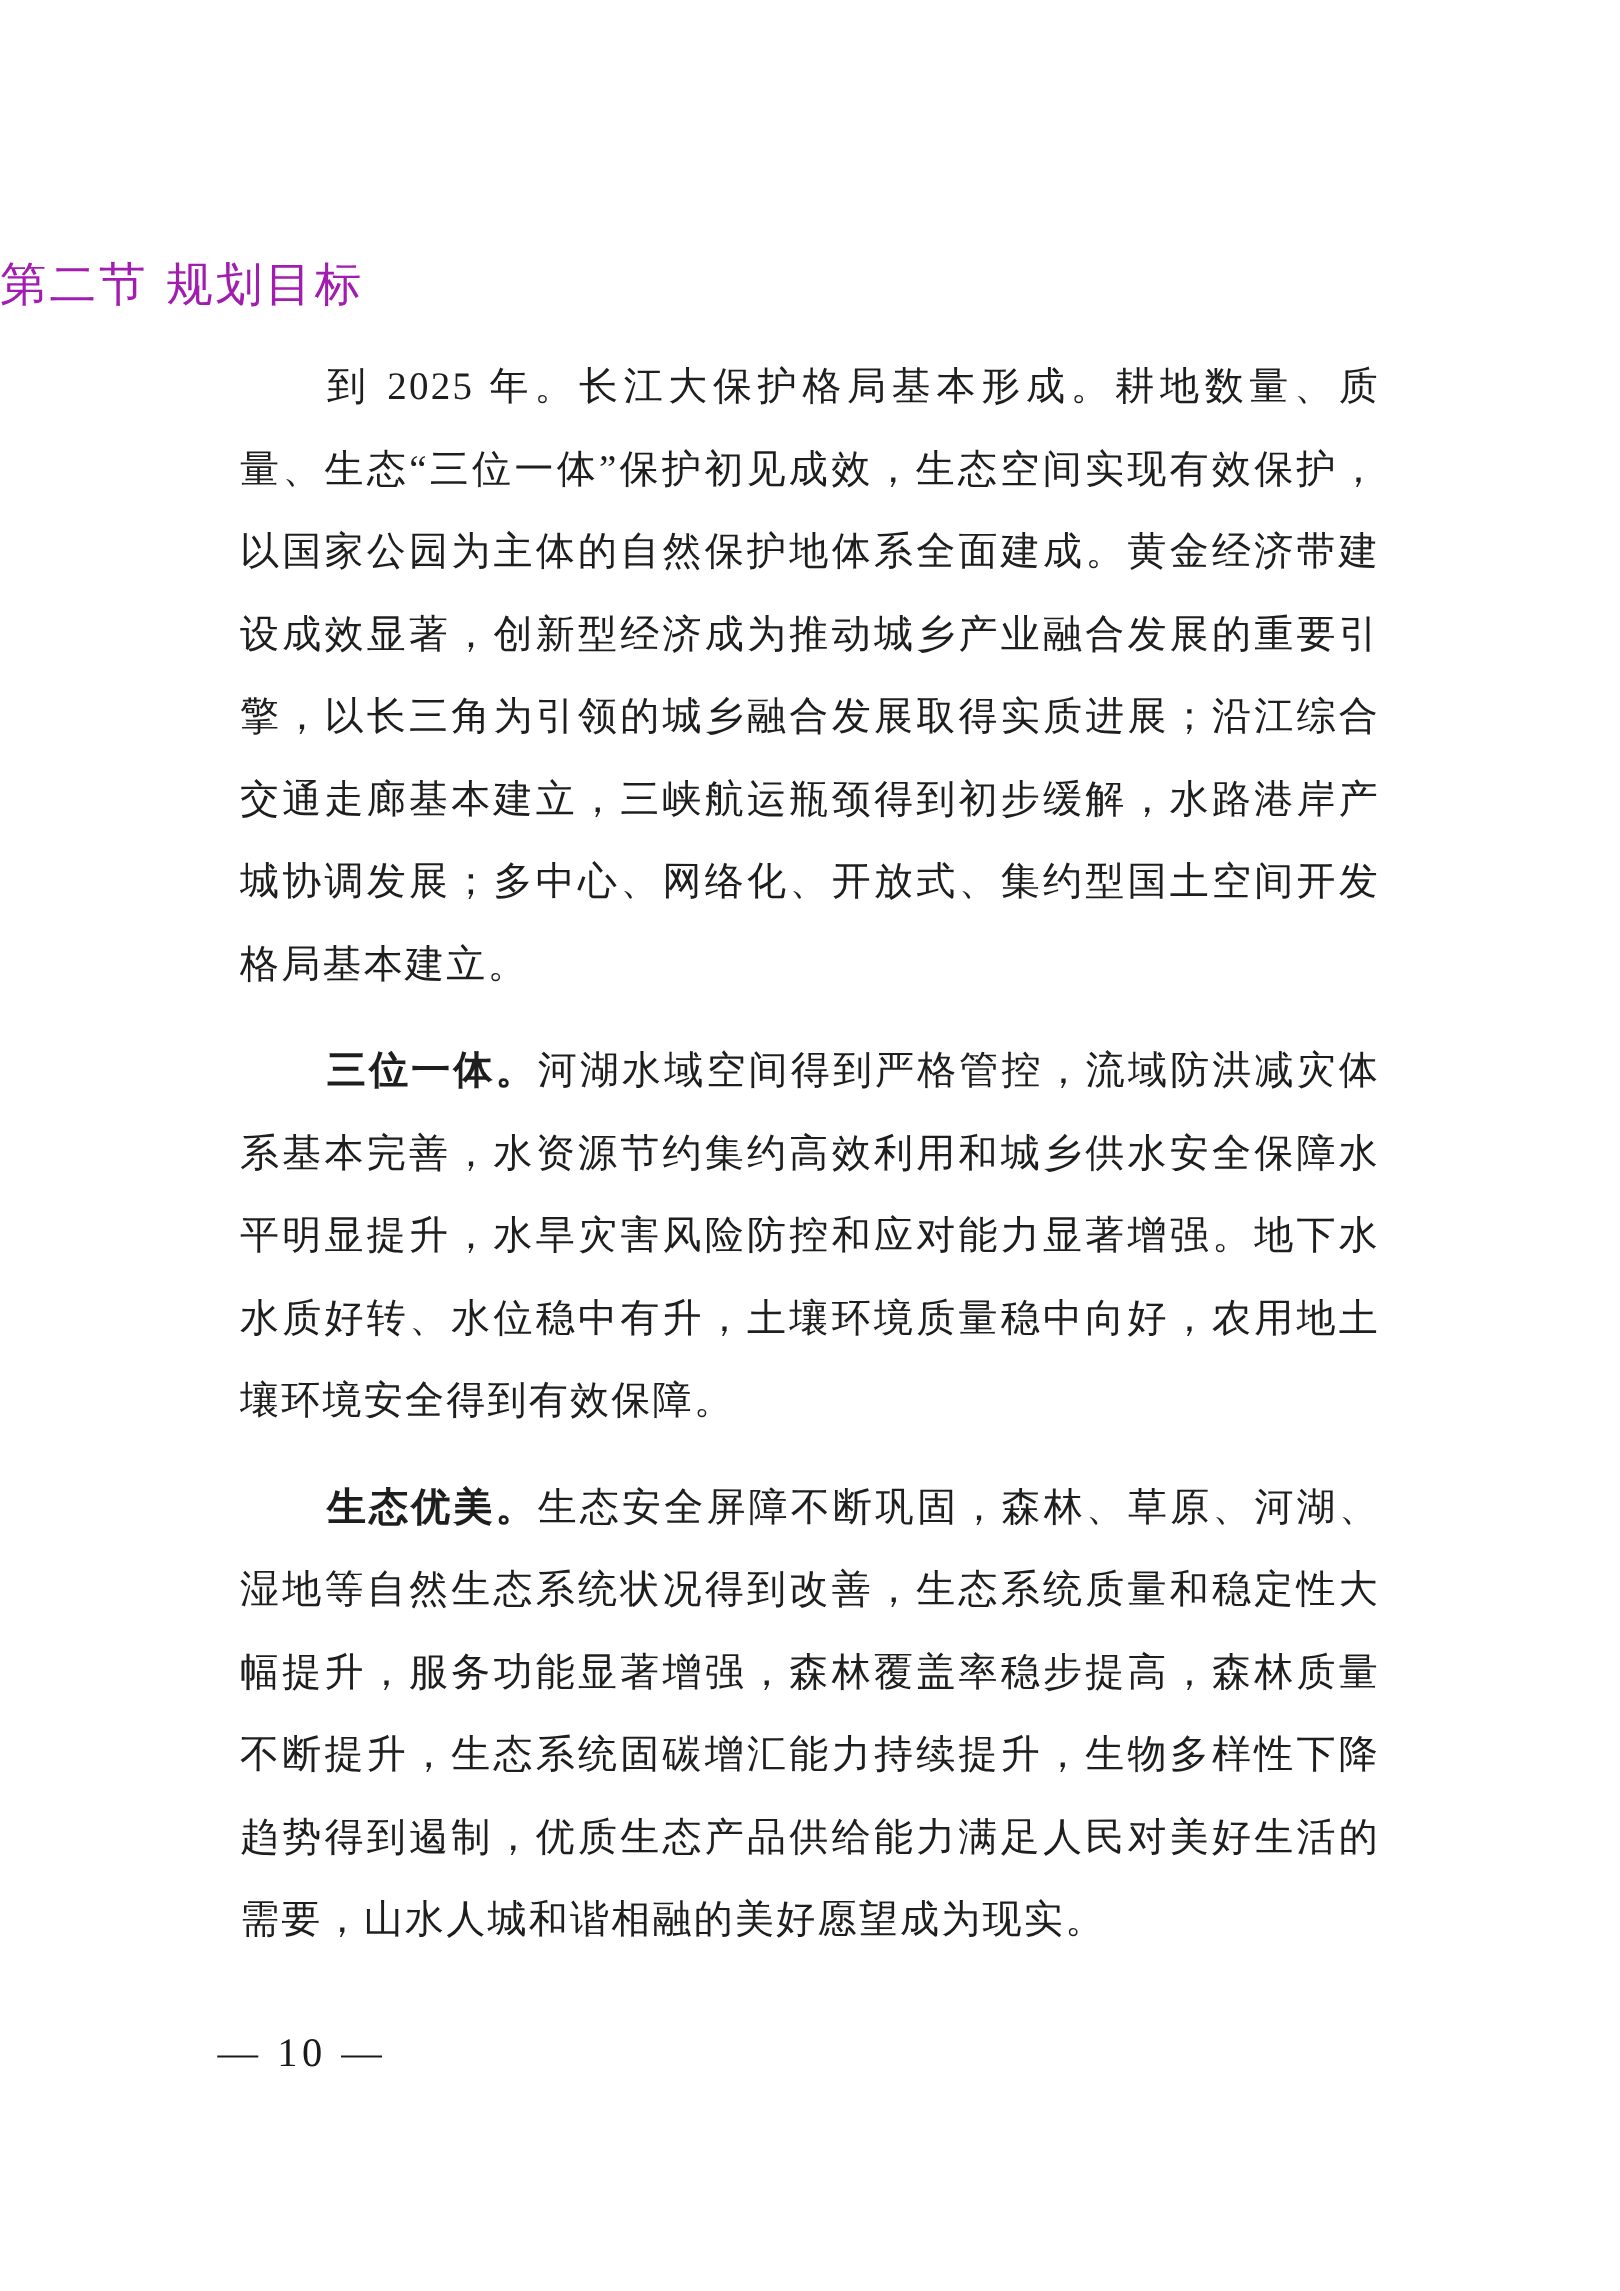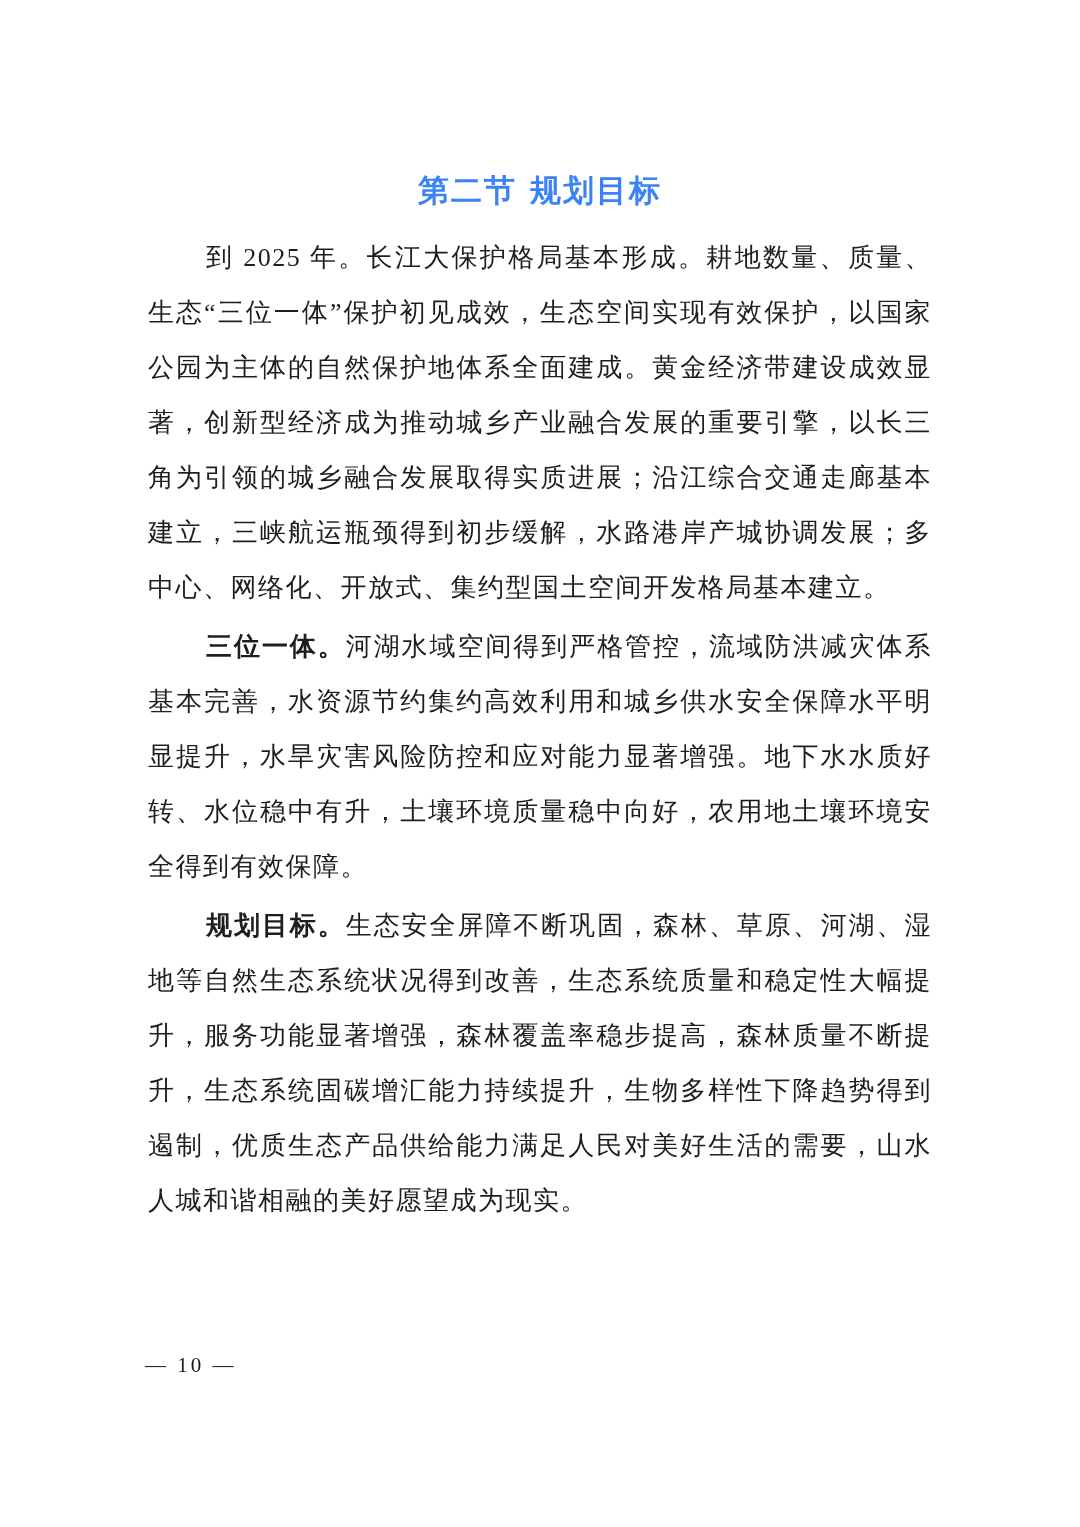--- a/index.html
+++ b/index.html
@@ -16,65 +16,65 @@
   .page {
     position: relative;
     width: 1080px;
     height: 1527px;
     background: #ffffff;
     overflow: hidden;
   }
   .title {
     margin: 0;
     padding-top: 172px;
-    text-align: center;
+    text-align: left;
     font-family: "DejaVu Sans", "Liberation Sans", sans-serif;
     font-size: 31px;
     line-height: 36px;
-    font-weight: bold;
+    font-weight: normal;
     letter-spacing: 2px;
-    color: #3b82f6;
+    color: #a21caf;
   }
   .content {
     margin: 22px 144px 0 144px;
     text-align: justify;
     text-justify: inter-character;
   }
   .content p {
-    margin: 4px;
+    margin: 16px;
     font-size: 26px;
     line-height: 55px;
     text-indent: 58px;
     letter-spacing: 1.5px;
   }
   .lead {
     font-weight: bold;
   }
   .footer {
     position: absolute;
     left: 145px;
     top: 1353px;
-    font-size: 21px;
+    font-size: 27px;
     letter-spacing: 3px;
     color: #1a1a1a;
   }
 </style>
 </head>
 <body>
 
 <div class="page">
 
   <h1 class="title">第二节 规划目标</h1>
 
   <div class="content">
 
     <p><span>到 2025 年。长江大保护格局基本形成。耕地数量、质量、生态“三位一体”保护初见成效，生态空间实现有效保护，以国家公园为主体的自然保护地体系全面建成。黄金经济带建设成效显著，创新型经济成为推动城乡产业融合发展的重要引擎，以长三角为引领的城乡融合发展取得实质进展；沿江综合交通走廊基本建立，三峡航运瓶颈得到初步缓解，水路港岸产城协调发展；多中心、网络化、开放式、集约型国土空间开发格局基本建立。</span></p>
 
 
     <p><span class="lead">三位一体。</span><span>河湖水域空间得到严格管控，流域防洪减灾体系基本完善，水资源节约集约高效利用和城乡供水安全保障水平明显提升，水旱灾害风险防控和应对能力显著增强。地下水水质好转、水位稳中有升，土壤环境质量稳中向好，农用地土壤环境安全得到有效保障。</span></p>
 
-    <p><span class="lead">规划目标。</span><span>生态安全屏障不断巩固，森林、草原、河湖、湿地等自然生态系统状况得到改善，生态系统质量和稳定性大幅提升，服务功能显著增强，森林覆盖率稳步提高，森林质量不断提升，生态系统固碳增汇能力持续提升，生物多样性下降趋势得到遏制，优质生态产品供给能力满足人民对美好生活的需要，山水人城和谐相融的美好愿望成为现实。</span></p>
+    <p><span class="lead">生态优美。</span><span>生态安全屏障不断巩固，森林、草原、河湖、湿地等自然生态系统状况得到改善，生态系统质量和稳定性大幅提升，服务功能显著增强，森林覆盖率稳步提高，森林质量不断提升，生态系统固碳增汇能力持续提升，生物多样性下降趋势得到遏制，优质生态产品供给能力满足人民对美好生活的需要，山水人城和谐相融的美好愿望成为现实。</span></p>
 
   </div>
 
   <div class="footer">— 10 —</div>
 
 </div>
 
 </body></html>

